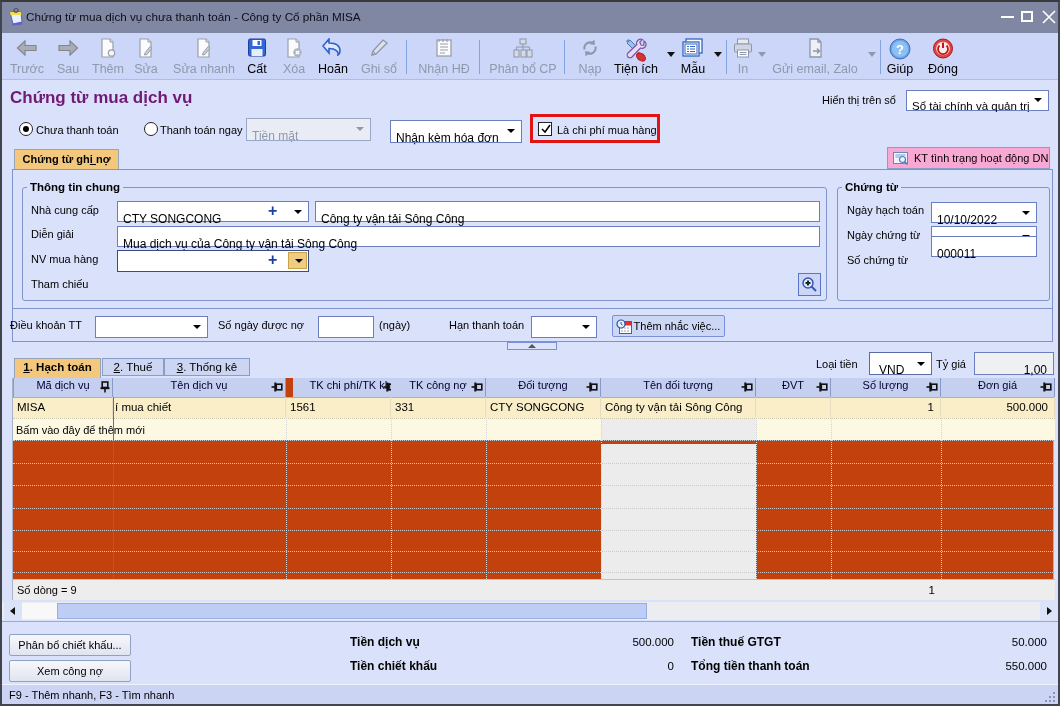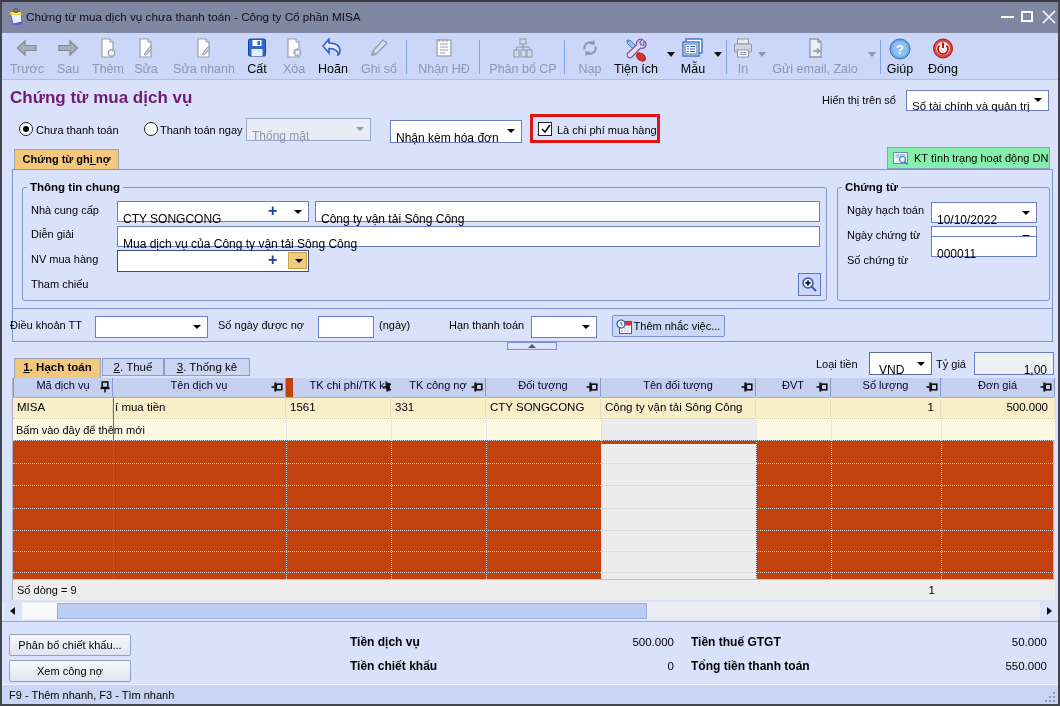--- a/index.html
+++ b/index.html
@@ -213,36 +213,36 @@
     <span class="tx" style="top:2px;font-size:11.5px">Sổ tài chính và quản trị</span>
     <span class="arr" style="top:7px"></span>
   </div>
 
 <div class="abs" style="left:17px;top:120px;width:14px;height:14px;border:1px solid #222;border-radius:50%;background:#fff"></div>
 <div class="abs" style="left:21px;top:124px;width:6px;height:6px;border-radius:50%;background:#000"></div>
 <div class="lab" style="left:34px;top:122px">Chưa thanh toán</div>
 <div class="abs" style="left:142px;top:120px;width:14px;height:14px;border:1px solid #222;border-radius:50%;background:#fff"></div>
 <div class="lab" style="left:158px;top:122px">Thanh toán ngay</div>
 <div class="fld" style="left:244px;top:116px;width:125px;height:23px;background:#e9ecf4;border-color:#9aa8c8">
-    <span class="tx" style="color:#8f98ac">Thống mặt</span>
+    <span class="tx" style="color:#8f98ac">Tiền mặt</span>
     <span class="arr dis"></span>
   </div>
 <div class="fld" style="left:388px;top:118px;width:132px;height:23px">
     <span class="tx">Nhận kèm hóa đơn</span>
     <span class="arr"></span>
   </div>
 <div class="abs" style="left:528px;top:112px;width:130px;height:29px;border:3px solid #e11414"></div>
 <div class="abs" style="left:536px;top:120px;width:14px;height:14px;border:1.5px solid #222;background:#fff"></div>
 <svg class="abs" style="left:538px;top:121px" width="12" height="12">
     <path d="M2 6 L5 9 L10 2" stroke="#000" stroke-width="1.5" fill="none"></path>
   </svg>
 <div class="lab" style="left:555px;top:122px">Là chi phí mua hàng</div>
 
 <div class="tab" style="left:12px;top:147px;width:105px;height:21px;background:#f4c87c;font-weight:bold;line-height:19px;font-size:11px">Chứng từ gh<span style="text-decoration:underline">i&nbsp;</span>nợ</div>
-<div class="abs" style="left:885px;top:145px;width:163px;height:22px;background:#86efac;border:1px solid #8a9cc8;line-height:20px">
+<div class="abs" style="left:885px;top:145px;width:163px;height:22px;background:#f9a8d4;border:1px solid #8a9cc8;line-height:20px">
   <svg class="abs" style="left:5px;top:3px" width="17" height="15">
       <rect x="0.5" y="1.5" width="14" height="11" fill="#eef4fb" stroke="#6b87b4"></rect>
       <path d="M2.5 4 h10 M2.5 6 h6" stroke="#7ba0d4" stroke-width="1"></path>
       <circle cx="9.5" cy="8.5" r="3" fill="none" stroke="#4a7cc4" stroke-width="1.2"></circle>
       <path d="M11.5 10.5 L14.5 13.5" stroke="#4a7cc4" stroke-width="1.4"></path>
     </svg>
   <span style="margin-left:26px;font-size:11px">KT tình trạng hoạt động DN</span>
 </div>
 
 <div class="abs" style="left:10px;top:167px;width:1041px;height:140px;border:1px solid #8093ca"></div>
@@ -382,21 +382,21 @@
         <path d="M4.3 0.5 v9" stroke="#111" stroke-width="2"></path>
         <path d="M0.5 5 h3.5" stroke="#111" stroke-width="1.6"></path>
       </svg></div>
     <div class="th" style="left:928px;width:114px;border-left:none">Đơn giá<svg class="pin" style="top:4px" width="12" height="10" viewBox="0 0 12 10">
         <rect x="5.3" y="2.2" width="5.5" height="5.6" fill="none" stroke="#111" stroke-width="1.6"></rect>
         <path d="M4.3 0.5 v9" stroke="#111" stroke-width="2"></path>
         <path d="M0.5 5 h3.5" stroke="#111" stroke-width="1.6"></path>
       </svg></div>
     <div class="abs" style="left:0;top:19px;width:1042px;height:21px;background:#faeec9;border-top:1px solid #9ab0e0"></div>
     <div class="td" style="left:0px;top:19px;width:100px;height:20px;padding-left:4px;border-right:1px solid #e6ddc0">MISA</div>
-    <div class="td" style="left:100px;top:19px;width:173px;height:20px;padding-left:2px;border-right:1px solid #e6ddc0">í mua tiền</div>
+    <div class="td" style="left:100px;top:19px;width:173px;height:20px;padding-left:2px;border-right:1px solid #e6ddc0">í mua chiết</div>
     <div class="td" style="left:273px;top:19px;width:105px;height:20px;padding-left:4px;border-right:1px solid #e6ddc0">1561</div>
     <div class="td" style="left:378px;top:19px;width:95px;height:20px;padding-left:4px;border-right:1px solid #e6ddc0">331</div>
     <div class="td" style="left:473px;top:19px;width:115px;height:20px;padding-left:4px;border-right:1px solid #e6ddc0">CTY SONGCONG</div>
     <div class="td" style="left:588px;top:19px;width:155px;height:20px;padding-left:4px;border-right:1px solid #e6ddc0">Công ty vận tải Sông Công</div>
     <div class="td" style="left:743px;top:19px;width:75px;height:20px;padding-left:4px;border-right:1px solid #e6ddc0"></div>
     <div class="td" style="left:818px;top:19px;width:110px;height:20px;text-align:right;padding-right:6px;border-right:1px solid #e6ddc0">1</div>
     <div class="td" style="left:928px;top:19px;width:114px;height:20px;text-align:right;padding-right:6px;border-right:1px solid #e6ddc0">500.000</div>
     <div class="abs" style="left:0;top:40px;width:1042px;height:22px;background:#fdf8e2"></div>
     <div class="abs" style="left:588px;top:40px;width:155px;height:22px;background:#ececed"></div>
     <div class="abs" style="left:0;top:40px;width:1042px;height:0;border-top:1px dotted #cfc8b0"></div>

